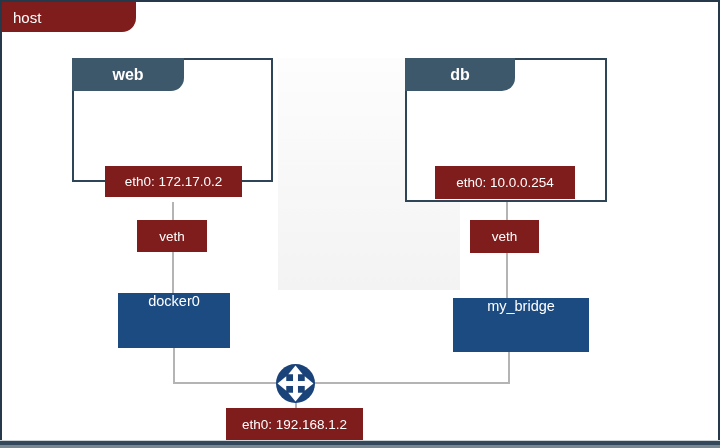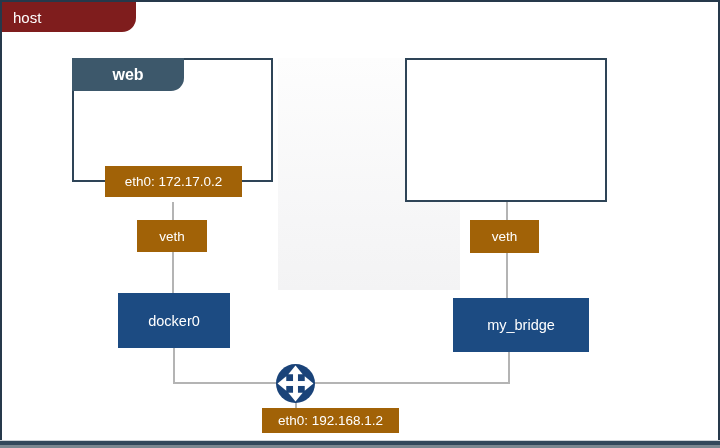--- a/index.html
+++ b/index.html
@@ -46,34 +46,34 @@
     position:absolute;left:-2px;top:-2px;height:33px;
     background:#3d586b;border-radius:0 0 13px 0;
     color:#ffffff;font-size:16px;font-weight:bold;
     display:flex;align-items:center;justify-content:center;
   }
   .ctab-web{width:112px;}
   .ctab-db{width:110px;}
 
   
   .bluebox{
-    position:absolute;background:#a16207;color:#ffffff;
+    position:absolute;background:#7f1d1d;color:#ffffff;
     display:flex;align-items:center;justify-content:center;
     font-size:13.5px;z-index:3;
   }
   .ip-web{left:31px;top:106px;width:137px;height:31px;}
   .ip-db{left:28px;top:106px;width:140px;height:33px;}
   .veth-left{left:137px;top:220px;width:70px;height:32px;}
   .veth-right{left:470px;top:220px;width:69px;height:33px;}
-  .ip-host{left:226px;top:408px;width:137px;height:25px;margin-left:36px;}
+  .ip-host{left:226px;top:408px;width:137px;height:33px;}
 
   
   .navybox{
     position:absolute;background:#1c4b82;color:#ffffff;
-    display:flex;align-items:center;justify-content:center;
+    display:flex;align-items:flex-start;justify-content:center;
     font-size:14.5px;z-index:2;
   }
   .bridge-left{left:118px;top:293px;width:112px;height:55px;}
   .bridge-right{left:453px;top:298px;width:136px;height:54px;}
 
   
   .line{position:absolute;background:#b4b4b4;z-index:1;}
   .lv{width:2px;}
   .lh{height:2px;}
 
@@ -104,20 +104,26 @@
 <div class="cbox cbox-web">
   <div class="ctab ctab-web">
     <span>web</span>
   </div>
   <div class="bluebox ip-web">
     <span>eth0: 172.17.0.2</span>
   </div>
 </div>
 
 <div class="cbox cbox-db">
+  <div class="ctab ctab-db">
+    <span>db</span>
+  </div>
+  <div class="bluebox ip-db">
+    <span>eth0: 10.0.0.254</span>
+  </div>
 </div>
 
 <div class="bluebox veth-left">
   <span>veth</span>
 </div>
 <div class="bluebox veth-right">
   <span>veth</span>
 </div>
 
 <div class="navybox bridge-left">

